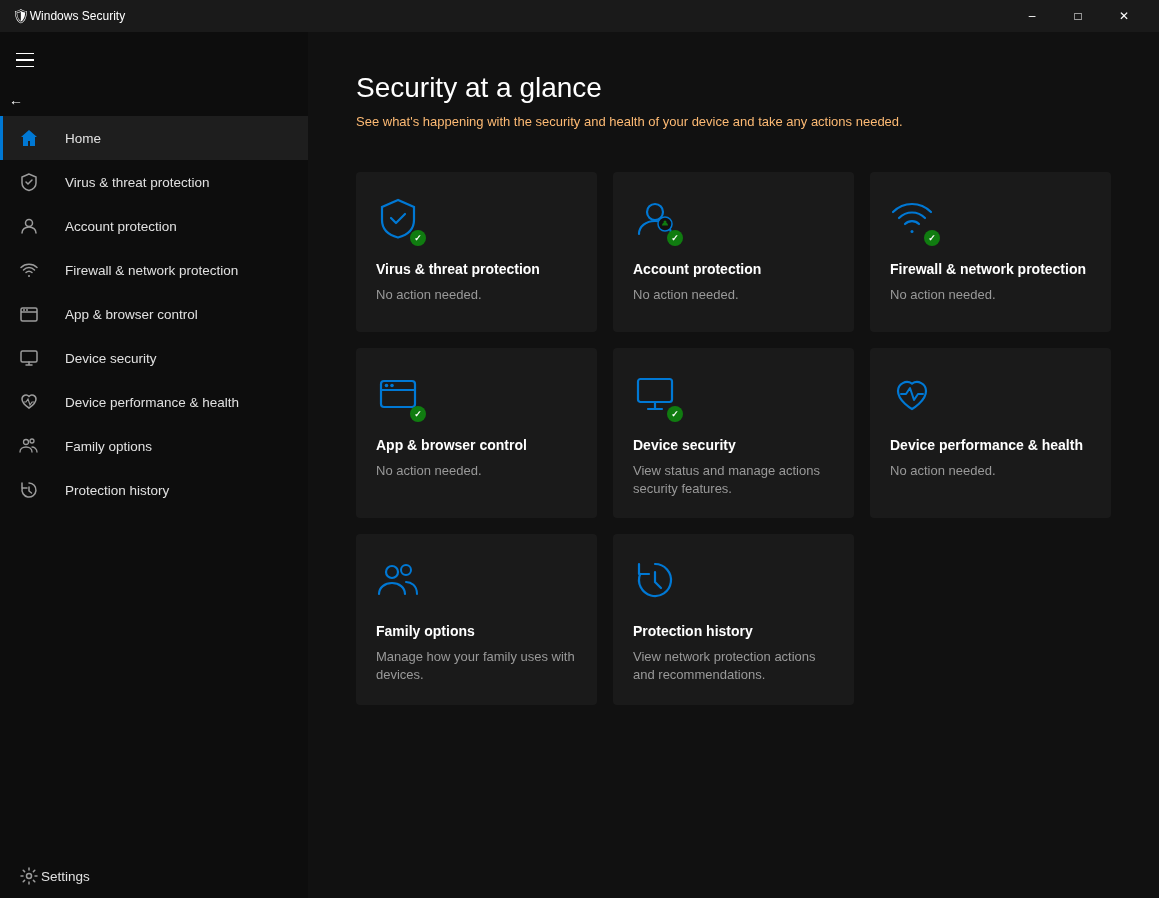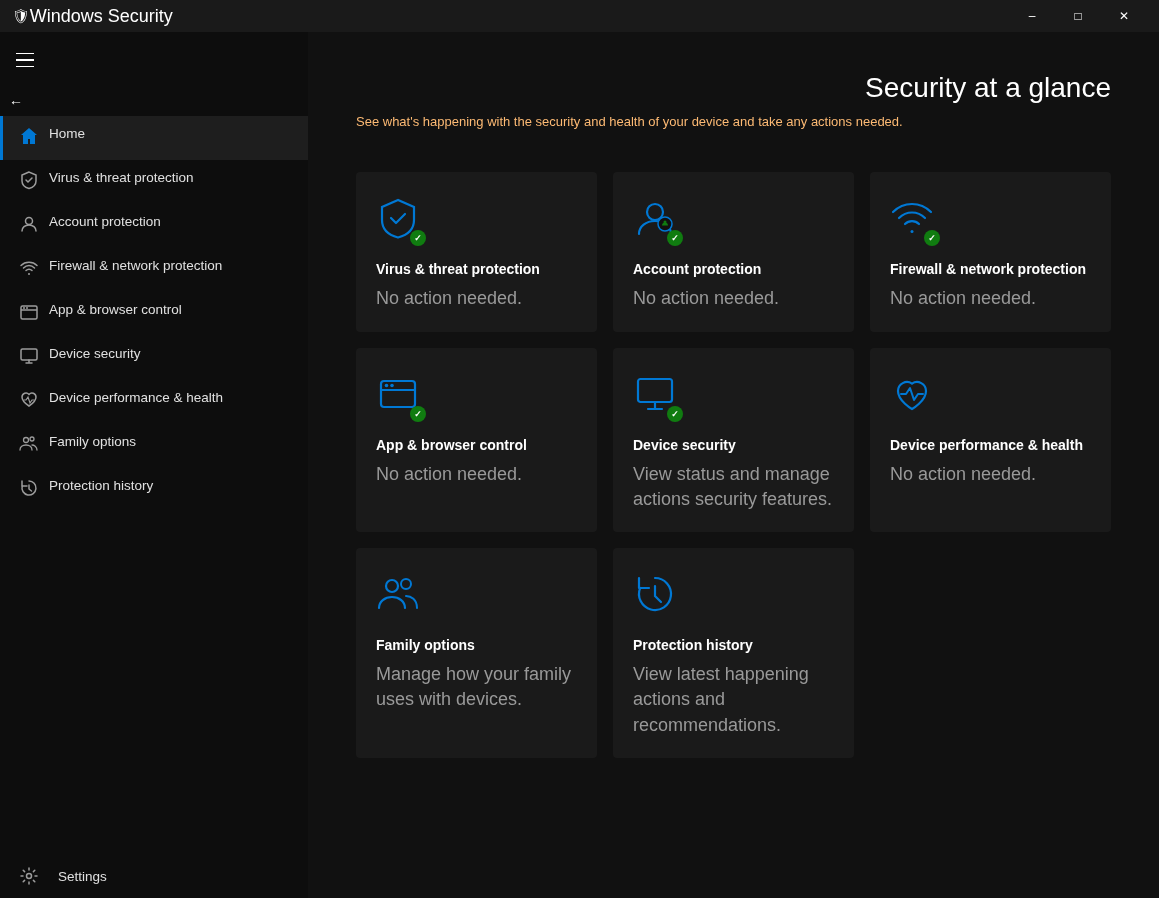--- a/index.html
+++ b/index.html
@@ -16,21 +16,21 @@
     
     .titlebar {
       background: #1a1a1a;
       height: 32px;
       display: flex;
       align-items: center;
       padding: 0 12px;
       position: relative;
     }
     .titlebar-title {
-      font-size: 18px;
+      font-size: 12px;
       color: #fff;
       flex: 1;
     }
     .titlebar-controls {
       display: flex;
       gap: 0;
     }
     .titlebar-btn {
       width: 46px;
       height: 32px;
@@ -88,22 +88,23 @@
       justify-content: center;
       background: transparent;
       border: none;
       color: #fff;
       cursor: pointer;
       font-size: 14px;
     }
 
     .nav-item {
       display: flex;
+      align-items: center;
       padding: 10px 16px;
-      gap: 10px;
+      gap: 26px;
       cursor: pointer;
       position: relative;
       border-left: 3px solid transparent;
       min-height: 44px;
     }
     .nav-item.active {
       background: #1e1e1e;
       border-left: 3px solid #0078d4;
     }
     .nav-item-icon {
@@ -117,38 +118,37 @@
     .nav-item-label {
       font-size: 13.5px;
       color: #e0e0e0;
     }
 
     .sidebar-spacer { flex: 1; }
     .settings-item {
       display: flex;
       align-items: center;
       padding: 12px 16px;
-      gap: 19px;
+      gap: 2px;
       cursor: pointer;
       border-left: 3px solid transparent;
     }
 
     
     .main-content {
       flex: 1;
       background: #111;
       padding: 40px 48px;
       overflow-y: auto;
     }
     .page-title {
       font-size: 28px;
       font-weight: 300;
       color: #fff;
       margin-bottom: 8px;
-      text-align: right;
     }
     .page-subtitle {
       font-size: 13px;
       color: #fdba74;
       margin-bottom: 40px;
       line-height: 1.5;
     }
 
     
     .cards-grid {
@@ -198,21 +198,21 @@
       font-weight: bold;
     }
 
     .card-title {
       font-size: 14px;
       font-weight: 600;
       color: #fff;
       line-height: 1.3;
     }
     .card-desc {
-      font-size: 18px;
+      font-size: 13px;
       color: #999;
       line-height: 1.4;
     }
 
     
     .win-sec-icon { font-size: 14px; }
   </style>
 </head>
 <body>
 
@@ -447,18 +447,18 @@
 
       <div class="card">
         <div class="card-icon-wrap">
           <svg width="44" height="44" viewBox="0 0 44 44" fill="none">
             <path d="M22 6a16 16 0 1 1-14.8 9.9" stroke="#0078d4" stroke-width="2.2" fill="none" stroke-linecap="round"></path>
             <path d="M6 6v10h10" stroke="#0078d4" stroke-width="2.2" fill="none" stroke-linecap="round" stroke-linejoin="round"></path>
             <path d="M22 14v10l6 6" stroke="#0078d4" stroke-width="2.2" fill="none" stroke-linecap="round"></path>
           </svg>
         </div>
         <div class="card-title">Protection history</div>
-        <div class="card-desc">View latest happening actions and recommendations.</div>
+        <div class="card-desc">View network protection actions and recommendations.</div>
       </div>
 
     </div>
   </div>
 </div>
 
 </body></html>

